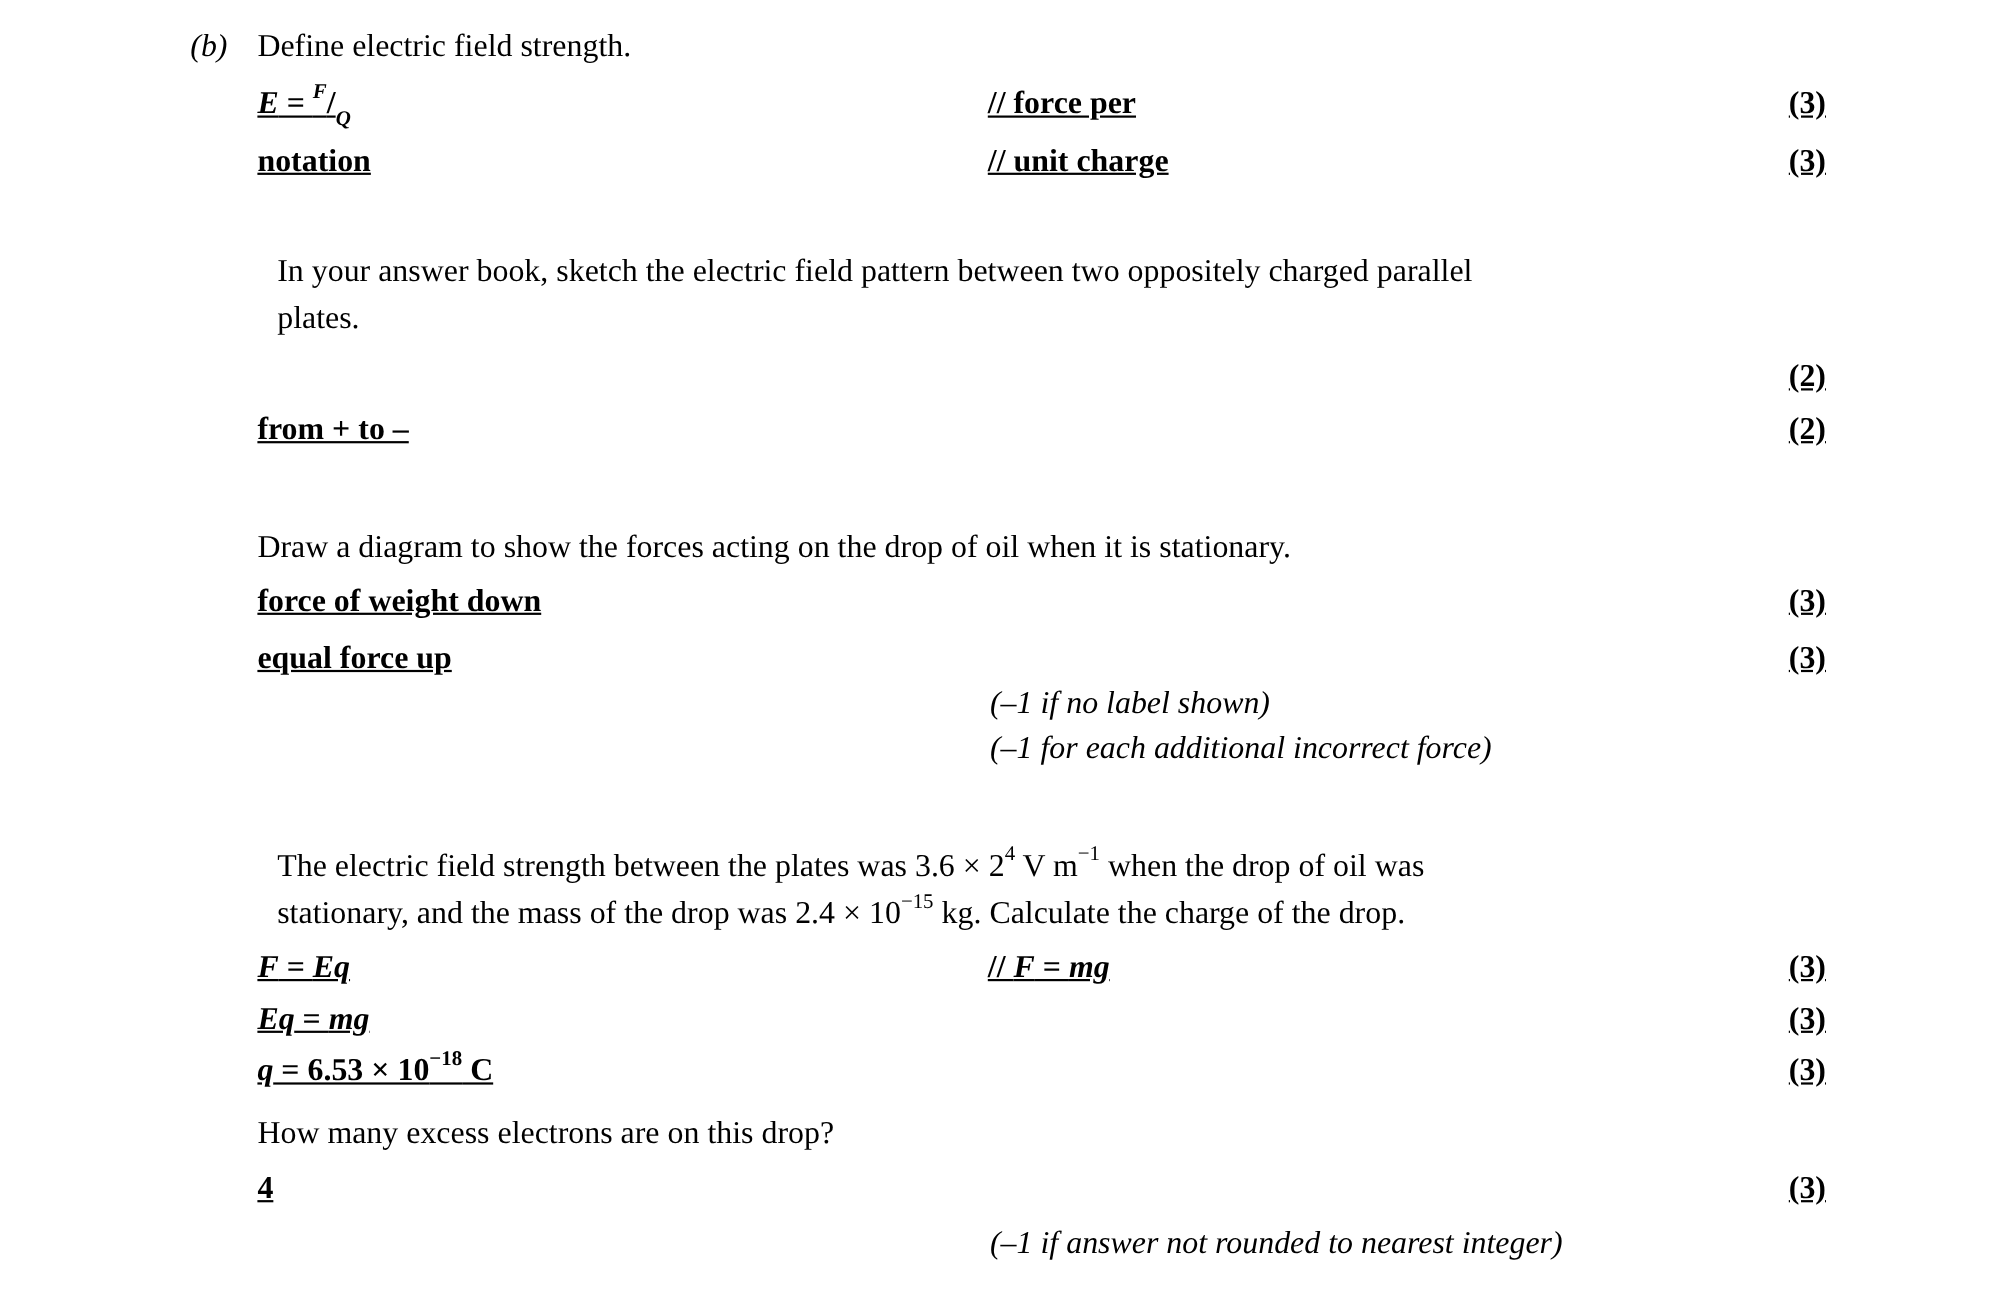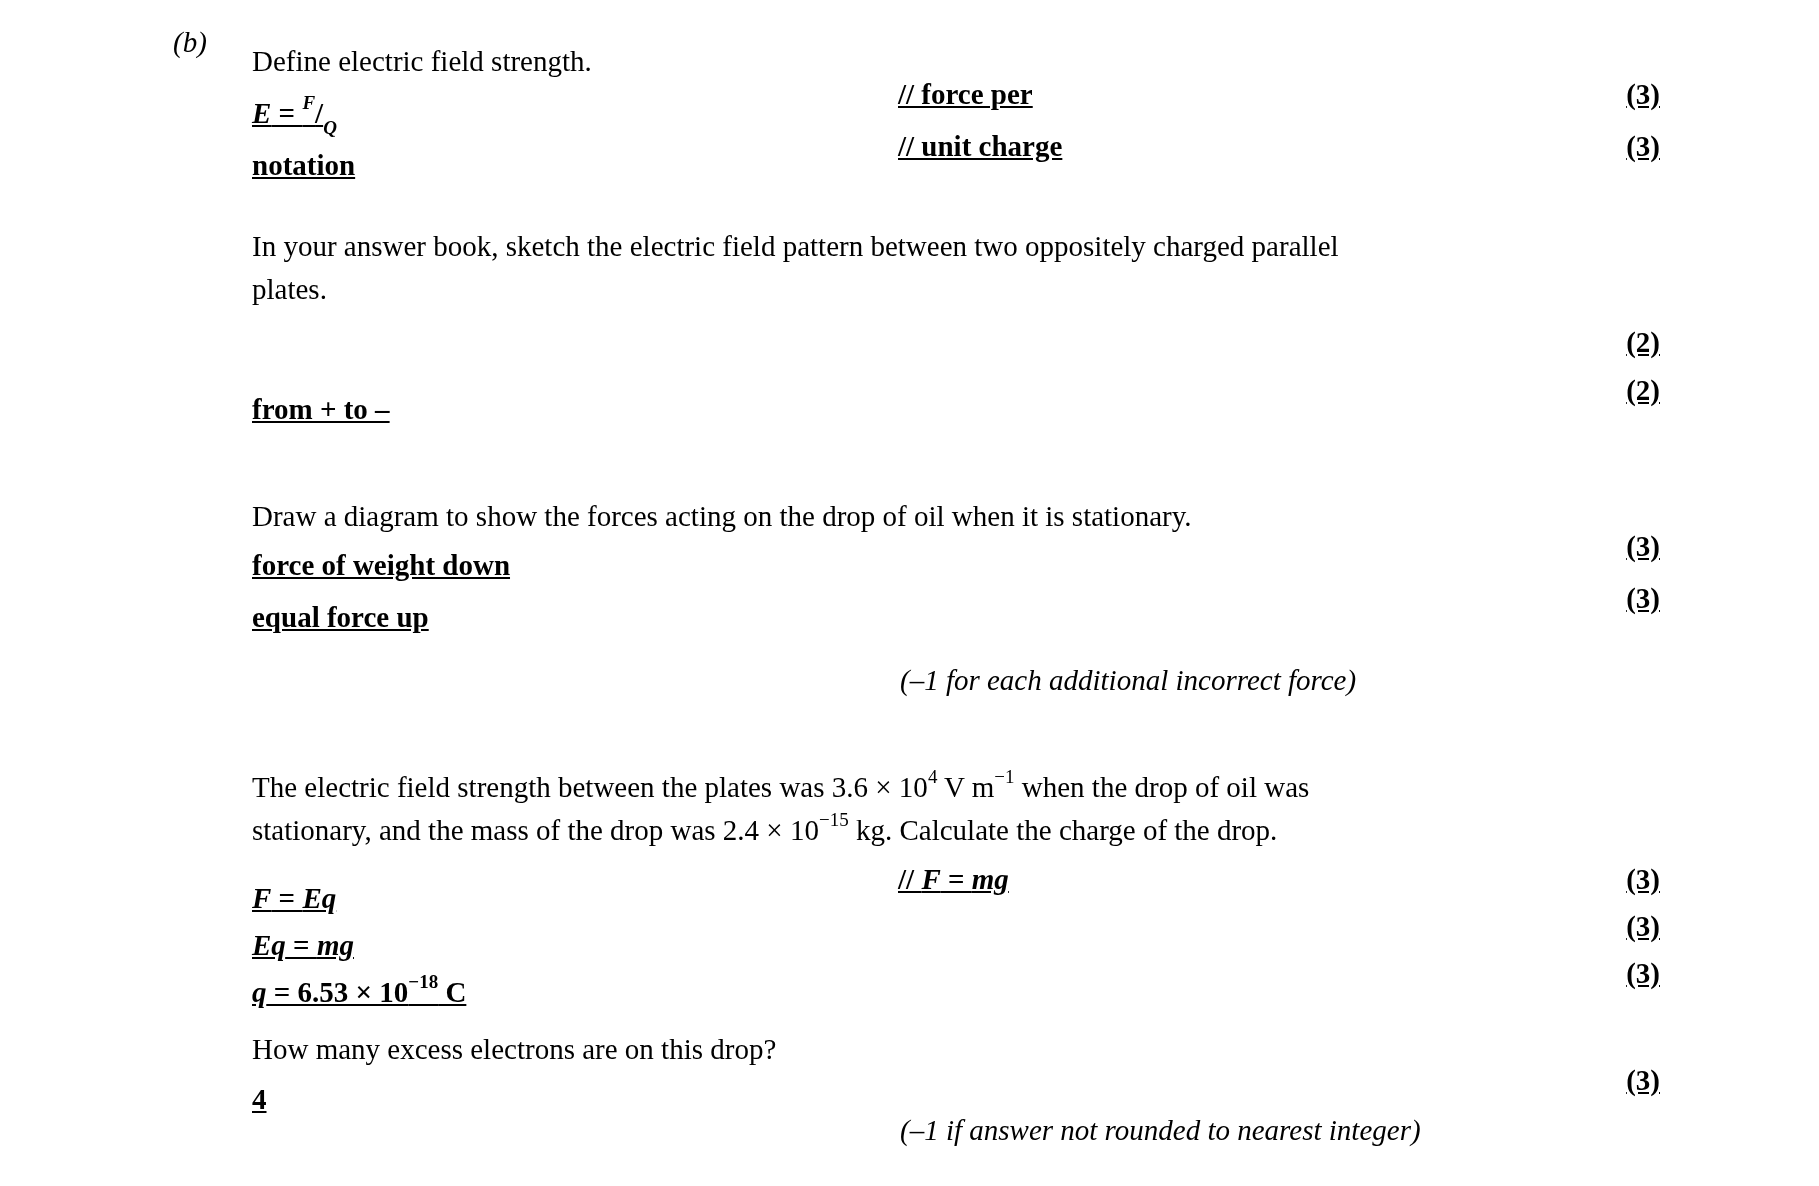--- a/index.html
+++ b/index.html
@@ -19,21 +19,21 @@
   }
   .row {
     position: absolute;
     left: 0;
     width: 100%;
     height: 44px;
     line-height: 44px;
     white-space: nowrap;
   }
   .lbl  { position: absolute; left: 173px; font-style: italic; }
-  .l    { position: absolute; left: 252px; margin-top: 19px; }
+  .l    { position: absolute; left: 234px; }
   .m    { position: absolute; left: 898px; text-align: center; }
   .r    { position: absolute; right: 159px; }
   .note { position: absolute; left: 900px; font-style: italic; }
   .b    { font-weight: bold; text-decoration: underline; }
   .bi   { font-weight: bold; font-style: italic; }
   .para {
     position: absolute;
     left: 252px;
     margin: 0;
     line-height: 43px;
@@ -94,26 +94,29 @@
   <div class="row" style="top:524px">
     <span class="l b">force of weight down</span>
     <span class="r b">(3)</span>
   </div>
 
   <div class="row" style="top:576px">
     <span class="l b">equal force up</span>
     <span class="r b">(3)</span>
   </div>
 
+  <div class="row" style="top:617px">
+    <span class="note">(–1 if no label shown)</span>
+  </div>
 
   <div class="row" style="top:658px">
     <span class="note">(–1 for each additional incorrect force)</span>
   </div>
 
-  <p class="para" style="top:766px"><span>The electric field strength between the plates was 3.6 × 10</span><sup>4</sup><span> V m</span><sup>−1</sup><span> when the drop of oil was</span><br><span>stationary, and the mass of the drop was 2.4 × 10</span><sup>−15</sup><span> kg. Calculate the charge of the drop.</span></p>
+  <p class="para" style="top:766px"><span>The electric field strength between the plates was 3.6 × 2</span><sup>4</sup><span> V m</span><sup>−1</sup><span> when the drop of oil was</span><br><span>stationary, and the mass of the drop was 2.4 × 10</span><sup>−15</sup><span> kg. Calculate the charge of the drop.</span></p>
 
   <div class="row" style="top:857px">
     <span class="l b"><span class="bi">F</span><span> = </span><span class="bi">Eq</span></span>
     <span class="m b"><span>// </span><span class="bi">F</span><span> = </span><span class="bi">mg</span></span>
     <span class="r b">(3)</span>
   </div>
 
   <div class="row" style="top:904px">
     <span class="l b"><span class="bi">Eq</span><span> = </span><span class="bi">mg</span></span>
     <span class="r b">(3)</span>

